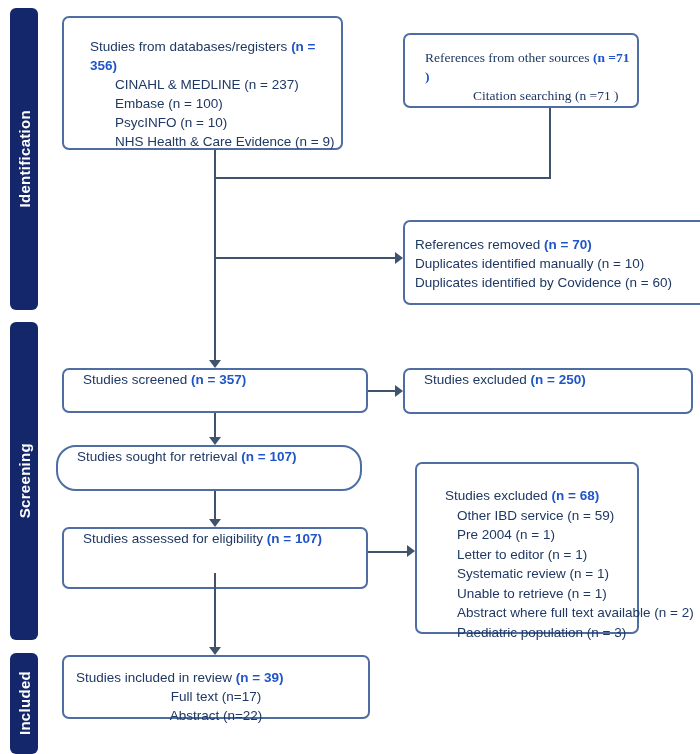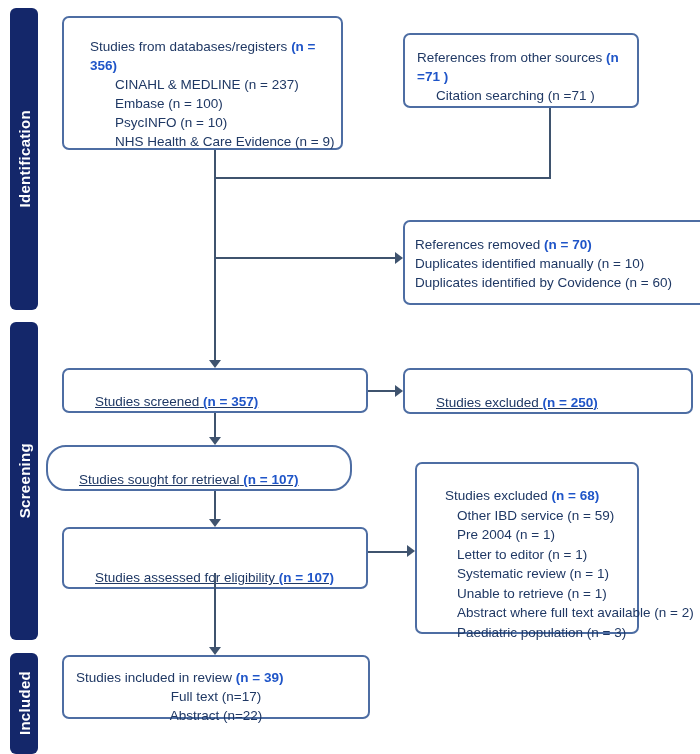--- a/index.html
+++ b/index.html
@@ -46,29 +46,29 @@
     color: #1f3864;
     font-size: 13.5px;
     line-height: 19px;
   }
   .count { font-weight: bold; color: #1f55c8; }
   .box-items .item { white-space: nowrap; }
 
   #box-databases { left: 62px; top: 16px; width: 281px; height: 134px; padding: 19px 8px 0 26px; }
   #box-databases .box-items { margin-left: 25px; }
 
-  #box-other-sources { left: 403px; top: 33px; width: 236px; height: 75px; padding: 13px 6px 0 12px; }
-  #box-other-sources .box-items { margin-left: 19px; }
+  #box-other-sources { left: 403px; top: 33px; width: 236px; height: 75px; padding: 13px 6px 0 20px; font-family: Liberation Serif, serif; }
+  #box-other-sources .box-items { margin-left: 48px; }
 
   #box-references-removed { left: 403px; top: 220px; width: 350px; height: 85px; padding: 13px 6px 0 10px; }
 
-  .single-line { display: flex; align-items: flex-end; padding-left: 31px; text-decoration: underline; }
+  .single-line { display: flex; align-items: flex-start; padding-left: 19px; }
   #box-screened            { left: 62px;  top: 368px; width: 306px; height: 45px; }
   #box-excluded-screening  { left: 403px; top: 368px; width: 290px; height: 46px; }
-  #box-sought              { left: 46px;  top: 445px; width: 306px; height: 46px; border-radius: 20px; }
+  #box-sought              { left: 56px;  top: 445px; width: 306px; height: 46px; border-radius: 20px; }
   #box-assessed            { left: 62px;  top: 527px; width: 306px; height: 62px; }
 
   #box-excluded-eligibility { left: 415px; top: 462px; width: 224px; height: 172px; padding: 22px 4px 0 28px; line-height: 19.5px; }
   #box-excluded-eligibility .box-items { margin-left: 12px; }
 
   #box-included { left: 62px; top: 655px; width: 308px; height: 64px; padding-top: 11px; }
   #box-included .box-title { padding-left: 12px; }
   #box-included .box-items { text-align: center; }
 
   

